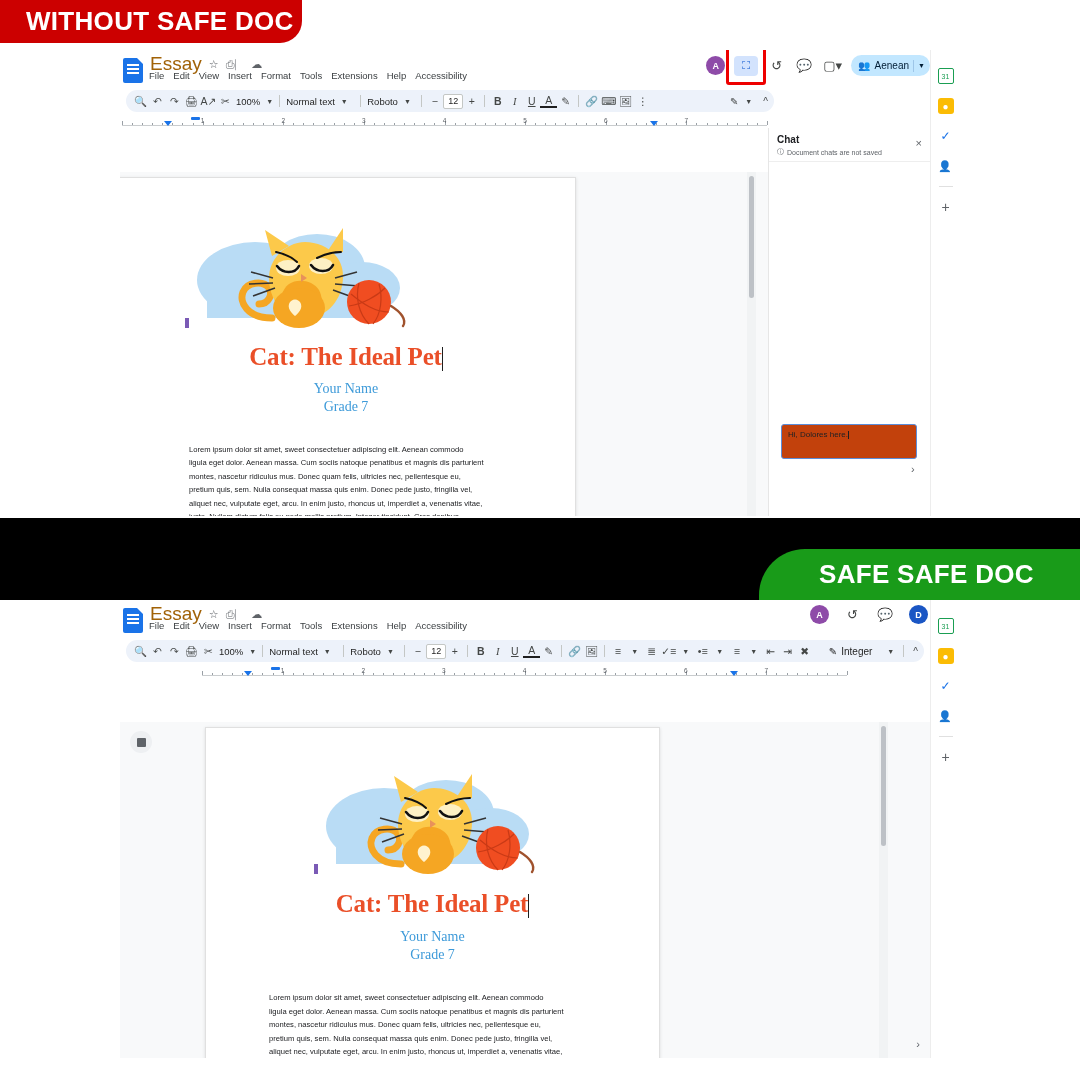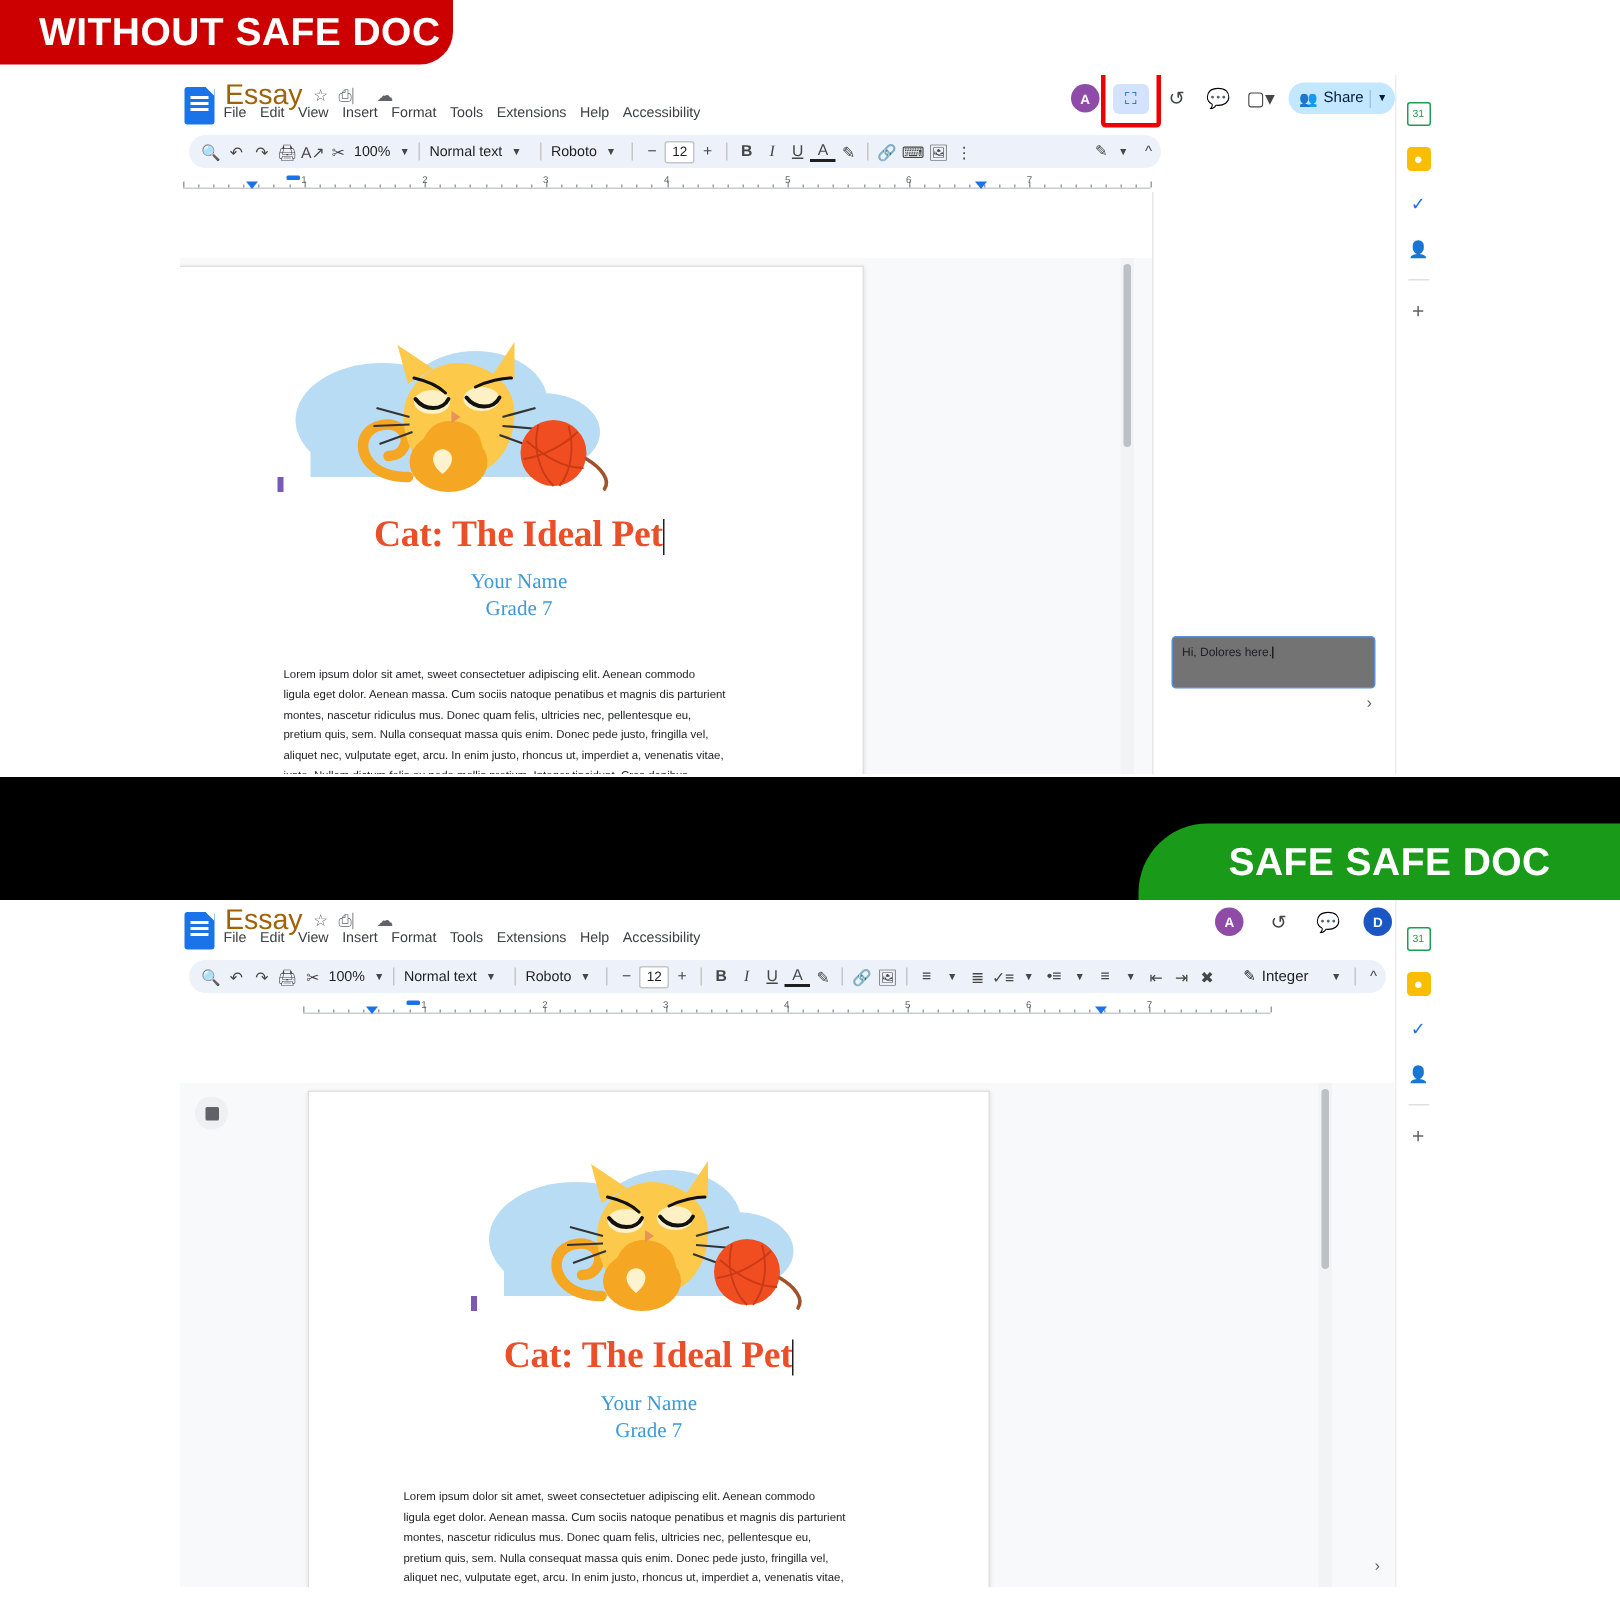--- a/index.html
+++ b/index.html
@@ -191,21 +191,21 @@
   
   .chat{
     position:absolute; background:#fff; border-left:1px solid #e6e6e6;
   }
   .chat-hd{ padding:6px 8px 4px 8px; border-bottom:1px solid #eee; position:relative;}
   .chat-title{font-size:10px;color:#202124;font-weight:bold;}
   .chat-note{font-size:7px;color:#5f6368;display:flex;align-items:center;gap:3px;margin-top:2px;}
   .chat-x{position:absolute;right:8px;top:9px;font-size:11px;color:#5f6368;}
   .chat-input{
     position:absolute; border:1px solid #5b8dd9; border-radius:3px;
-    background:#737373; font-size:8px; color:#202124; padding:5px 6px;
+    background:#c2410c; font-size:8px; color:#202124; padding:5px 6px;
   }
   .chat-arrow{position:absolute;font-size:11px;color:#5f6368;}
 
   
   .vscroll{position:absolute;width:5px;border-radius:3px;background:#bdc1c6;}
   .vtrack{position:absolute;width:9px;background:#f1f3f4;}
 </style>
 </head>
 <body>
 
@@ -239,21 +239,21 @@
       <div class="avatar av-a">A</div>
       <div style="position:relative;">
         <div class="pill-present">⛶</div>
         <div class="redbox"></div>
       </div>
       <div class="ic">↺</div>
       <div class="ic">💬</div>
       <div class="ic">▢▾</div>
       <div class="share-btn">
         <span>👥</span>
-        <span>Share</span>
+        <span>Aenean</span>
         <span class="share-sep"></span>
         <span style="font-size:7px;">▼</span>
       </div>
       <div class="avatar av-d">D</div>
     </div>
   </div>
 
   <div class="tbar" style="width:648px;">
     <div class="tb">🔍</div>
     <div class="tb">↶</div>
@@ -436,20 +436,28 @@
           <p>aliquet nec, vulputate eget, arcu. In enim justo, rhoncus ut, imperdiet a, venenatis vitae,</p>
           <p>justo. Nullam dictum felis eu pede mollis pretium. Integer tincidunt. Cras dapibus.</p>
         </div>
     </div>
 
     <div class="vtrack" style="right:12px;top:0;height:344px;"></div>
     <div class="vscroll" style="right:14px;top:4px;height:122px;"></div>
   </div>
 
   <div class="chat" style="left:648px;top:78px;width:162px;height:388px;">
+    <div class="chat-hd">
+      <div class="chat-title">Chat</div>
+      <div class="chat-note">
+        <span>ⓘ</span>
+        <span>Document chats are not saved</span>
+      </div>
+      <div class="chat-x">×</div>
+    </div>
     <div class="chat-input" style="left:12px;top:296px;width:136px;height:35px;">
       <span>Hi, Dolores here.</span><span class="caret" style="height:8px;">&nbsp;</span>
     </div>
     <div class="chat-arrow" style="left:142px;top:335px;">›</div>
   </div>
 
   <div class="rail" style="height:466px;">
     <div class="rail-ic r-cal" style="margin-top:18px;">31</div>
     <div class="rail-ic r-keep">●</div>
     <div class="rail-ic r-task">✓</div>

